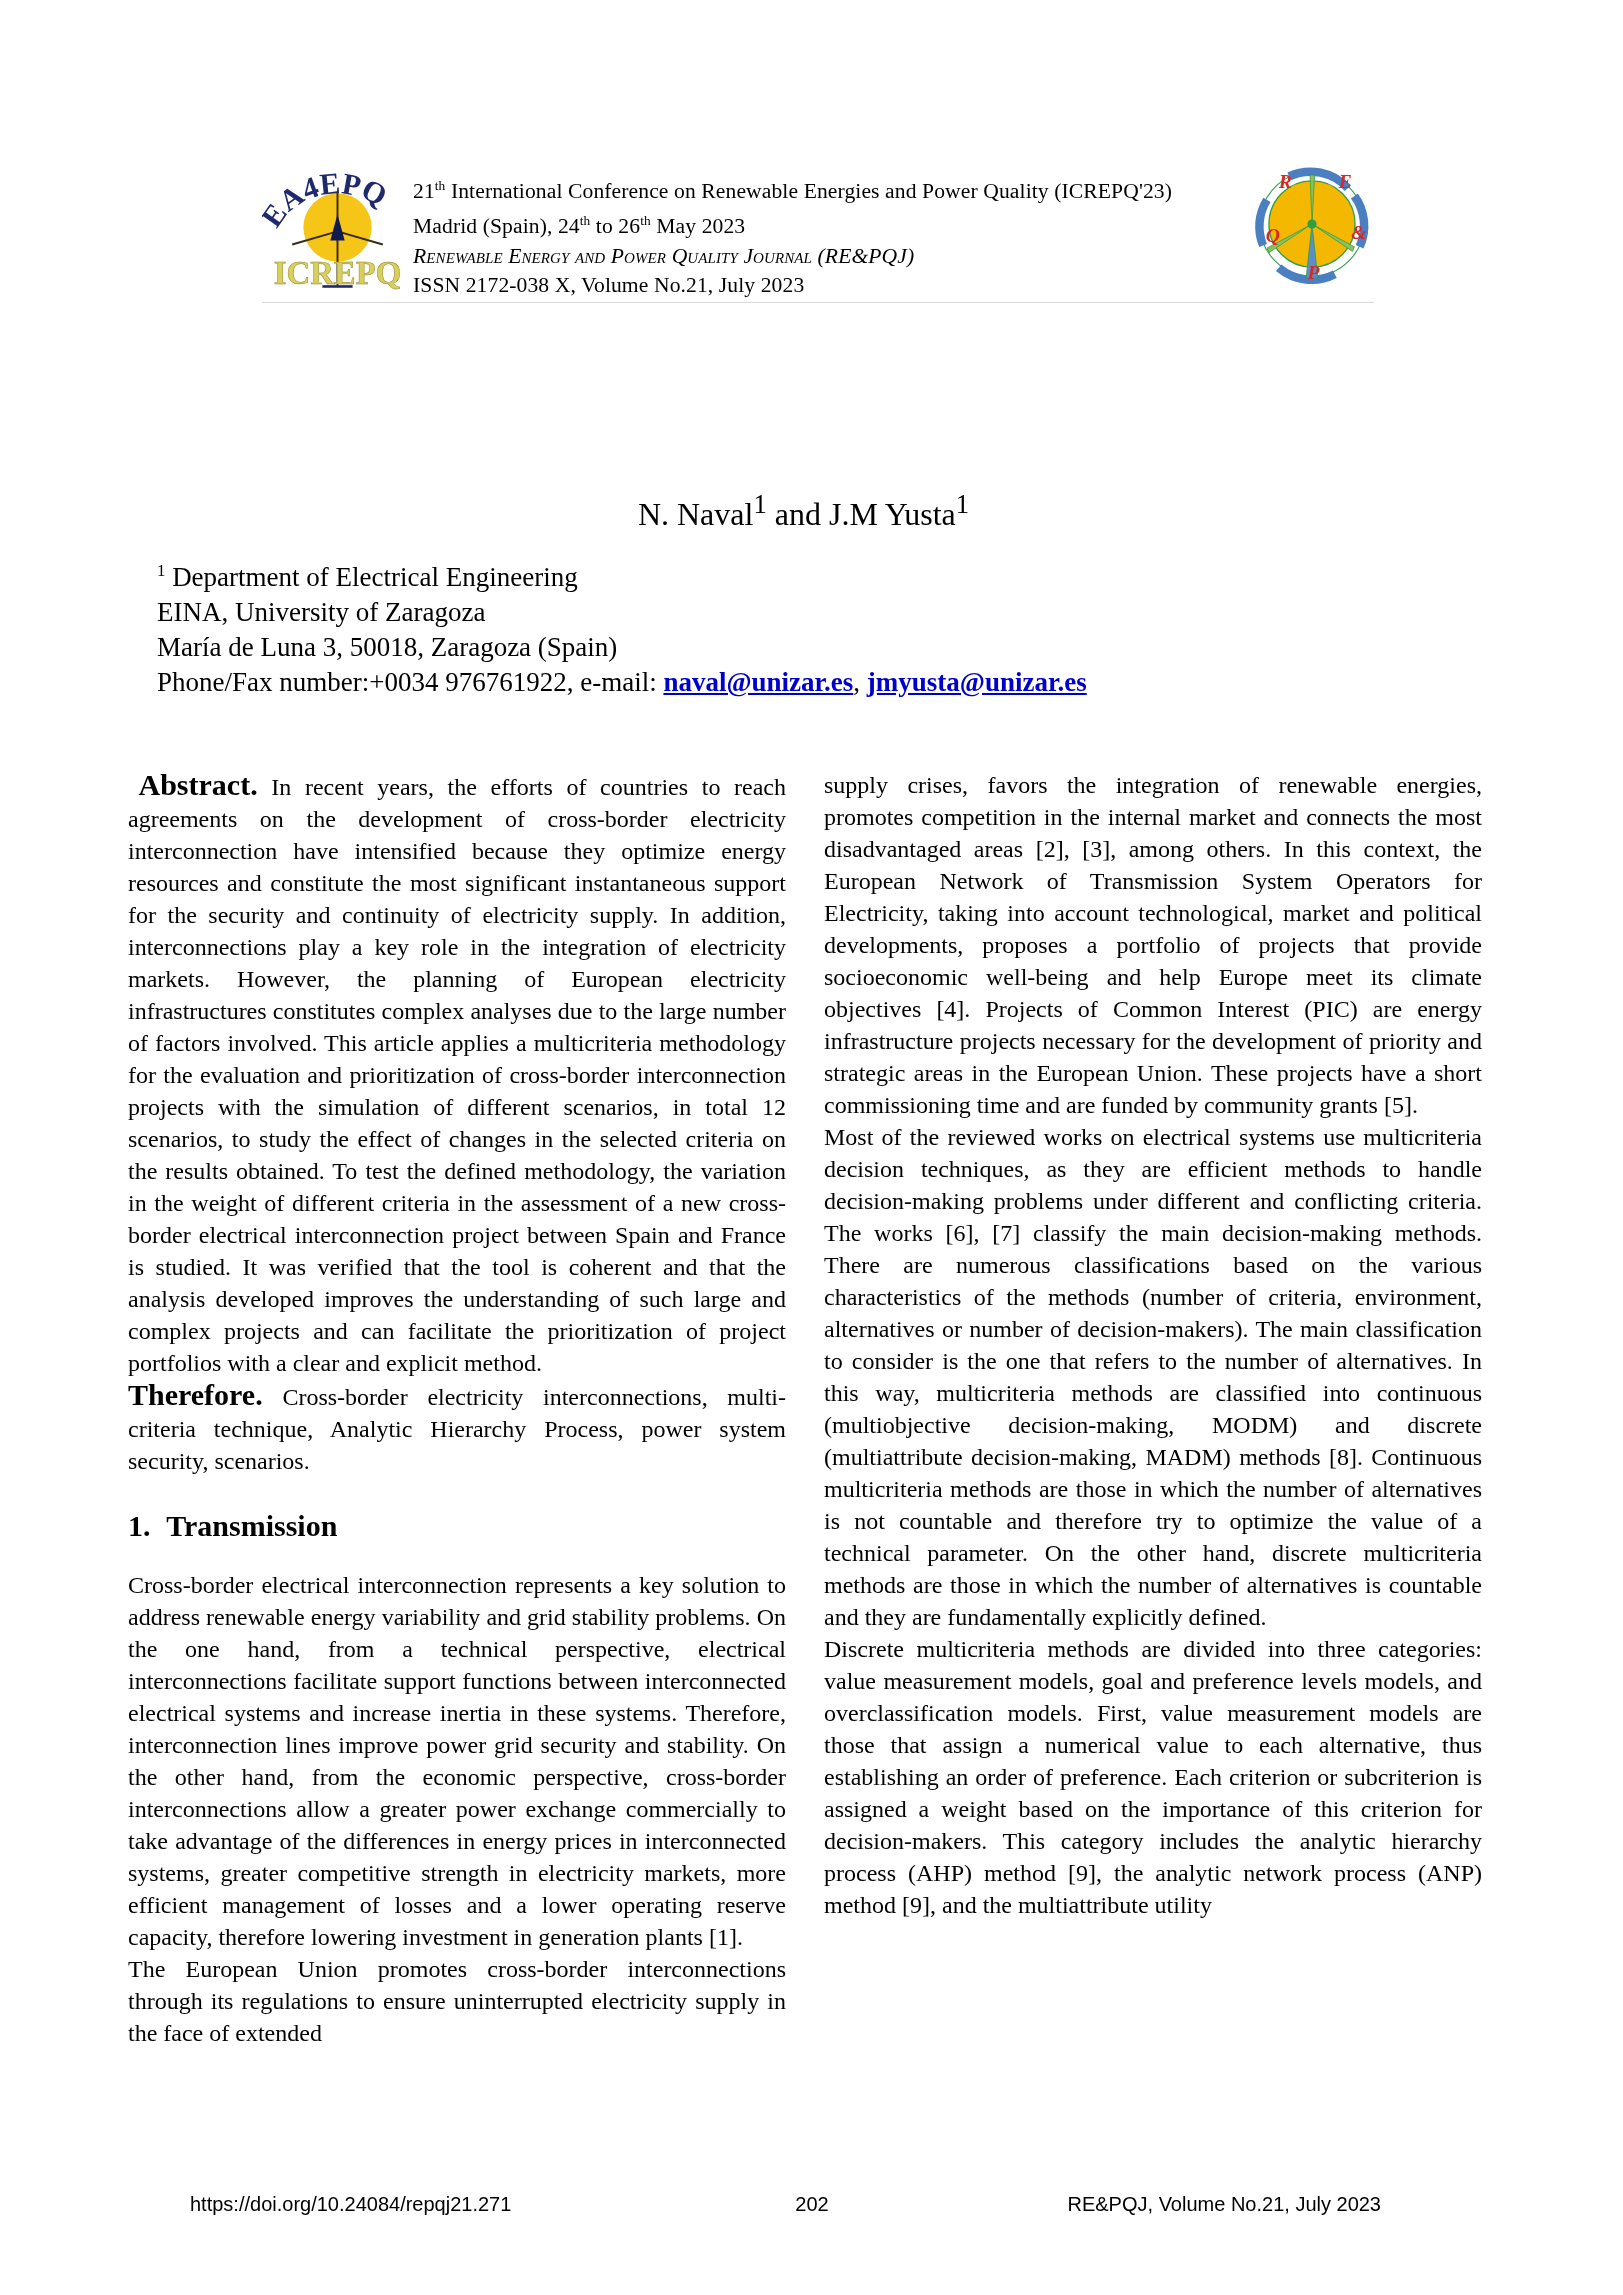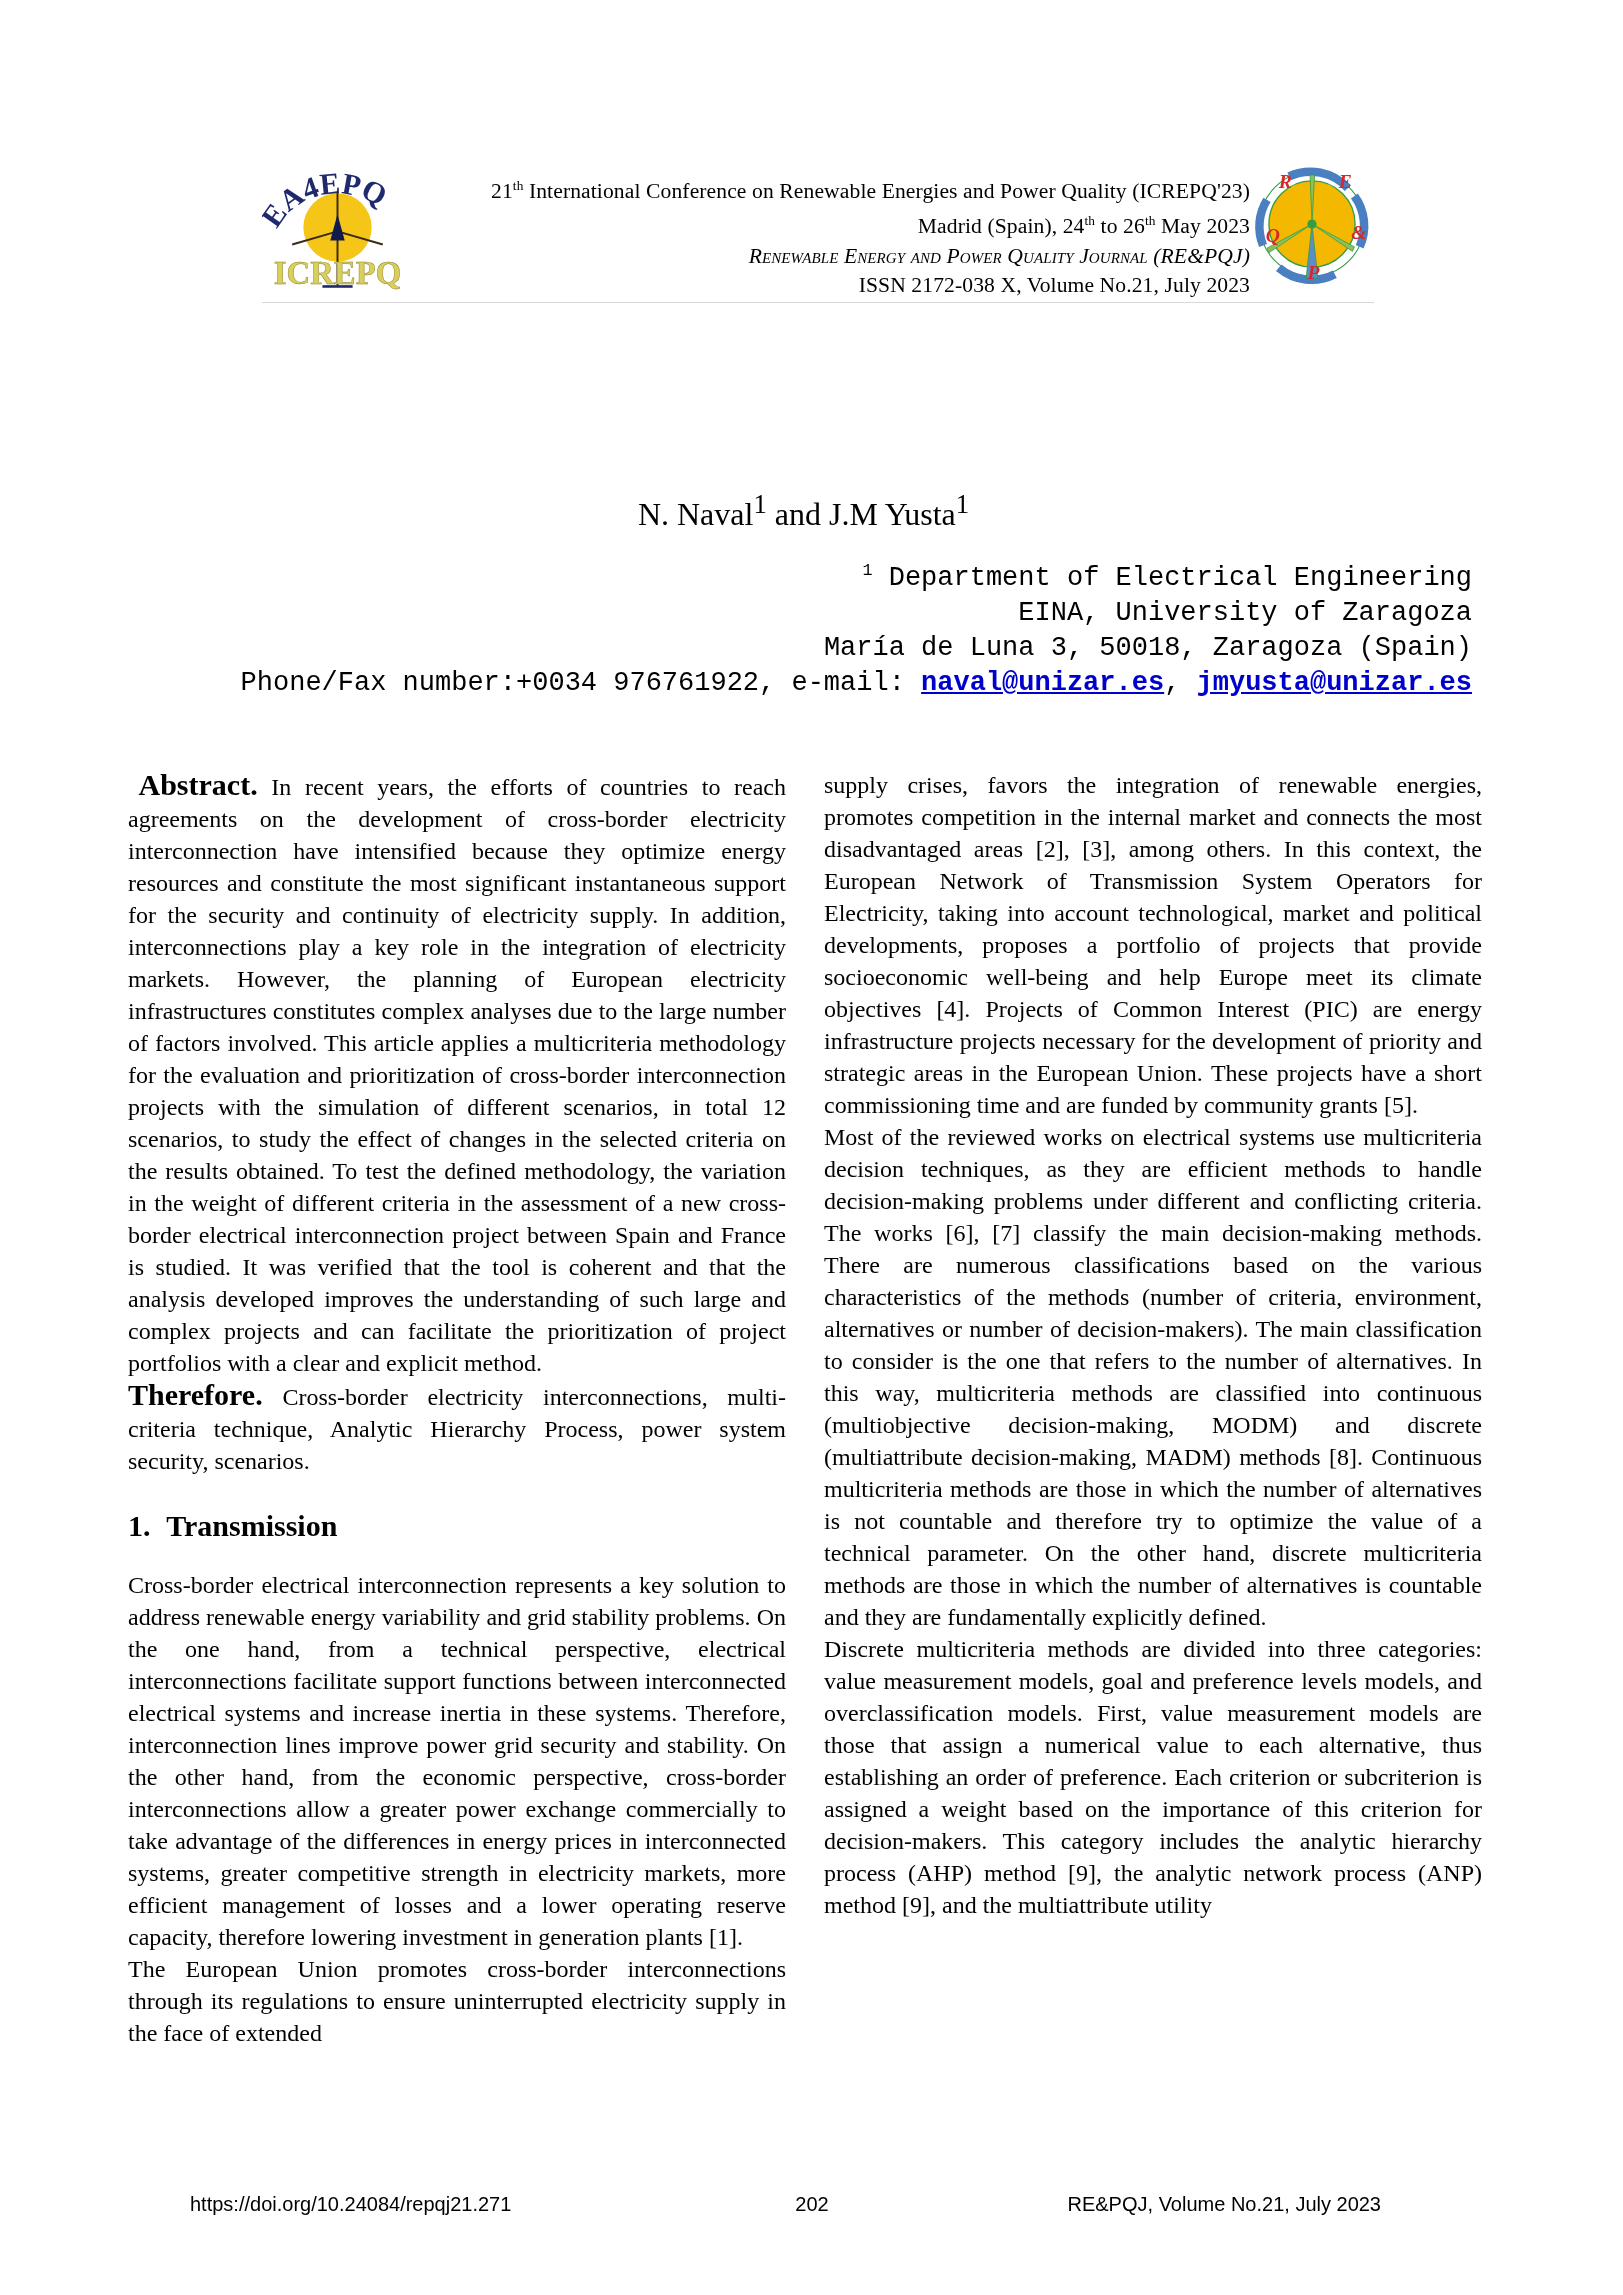--- a/index.html
+++ b/index.html
@@ -26,21 +26,21 @@
     left: 262px;
     top: 167px;
     width: 1112px;
     height: 134px;
     display: flex;
     align-items: flex-start;
     justify-content: space-between;
   }
   .masthead-center {
     flex: 1;
-    text-align: right;
+    text-align: left;
     padding-top: 3.9px;
   }
   .mh-line {
     font-size: 21.6px;
     line-height: 29.4px;
     letter-spacing: 0.1px;
     white-space: nowrap;
   }
   .mh-line.journal {
     font-variant: small-caps;
@@ -89,24 +89,23 @@
     width: 1315px;
     text-align: center;
     font-size: 32px;
     line-height: 41px;
   }
   .affiliation {
     position: absolute;
     left: 157px;
     top: 553px;
     width: 1315px;
-    text-align: right;
+    text-align: left;
     font-size: 27px;
     line-height: 35px;
-    font-family: Liberation Mono, monospace;
   }
   .affiliation sup { font-size: 0.62em; vertical-align: super; }
   .mail {
     color: #0000cc;
     font-weight: bold;
     text-decoration: underline;
   }
 
   
   .cols {

